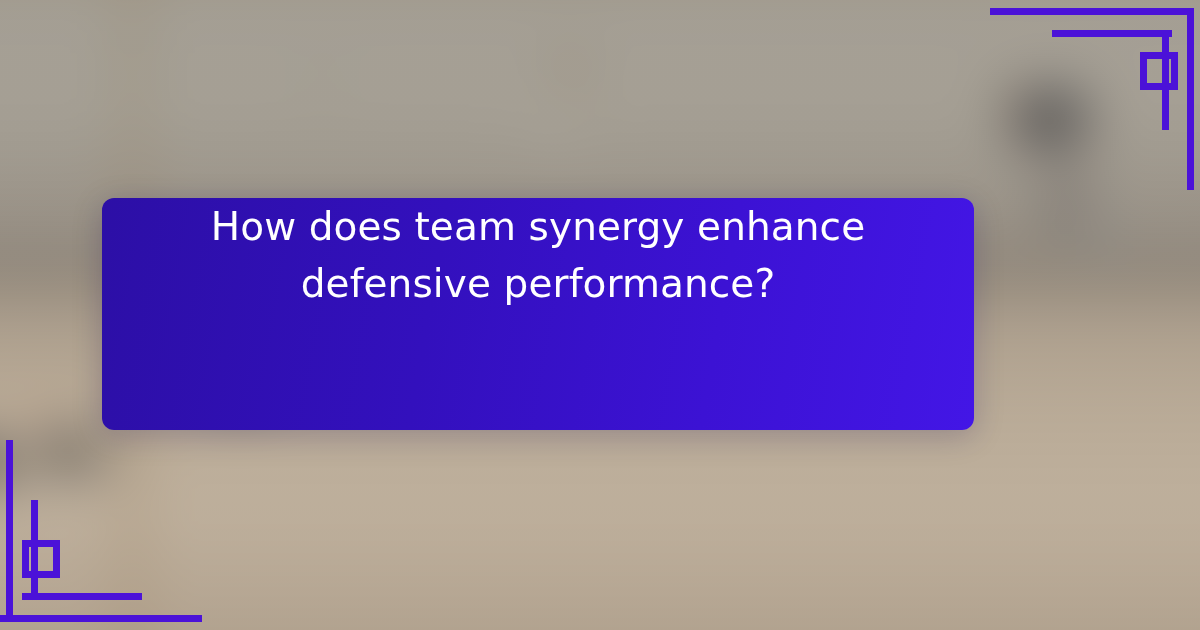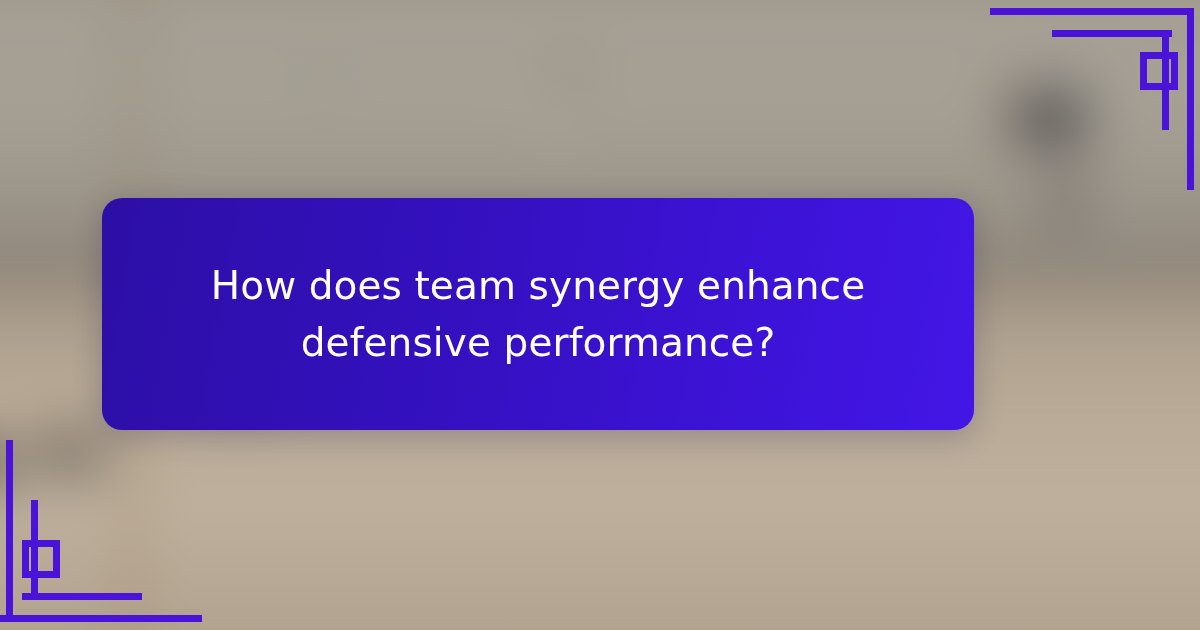--- a/index.html
+++ b/index.html
@@ -68,23 +68,23 @@
   .deco-tr{ top:0; right:0; width:210px; height:200px; }
 
   
   .deco-bl{ bottom:0; left:0; width:210px; height:200px; }
 
   
   .q-card{
     position:absolute;
     left:102px; top:198px;
     width:872px; height:232px;
-    border-radius:20px;
+    border-radius:12px;
     background:linear-gradient(100deg, #2c0fa6 0%, #3310bd 38%, #3c12d4 70%, #4316e6 100%);
-    display:flex; align-items:center; justify-content:center;
+    display:flex; align-items:flex-start; justify-content:center;
     box-shadow:0 6px 30px rgba(20,8,80,.22);
   }
   .q-text{
     color:#ffffff;
     font-size:39px;
     line-height:57px;
     font-weight:400;
     text-align:center;
     letter-spacing:.1px;
     max-width:760px;

